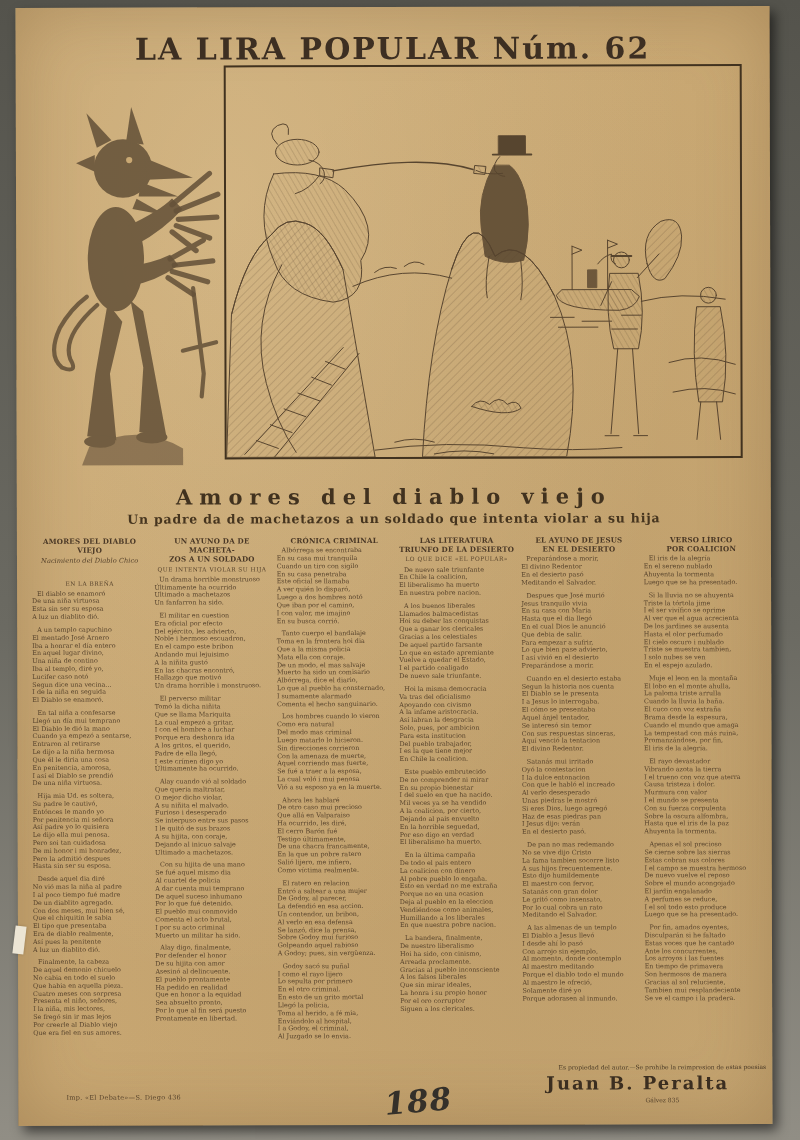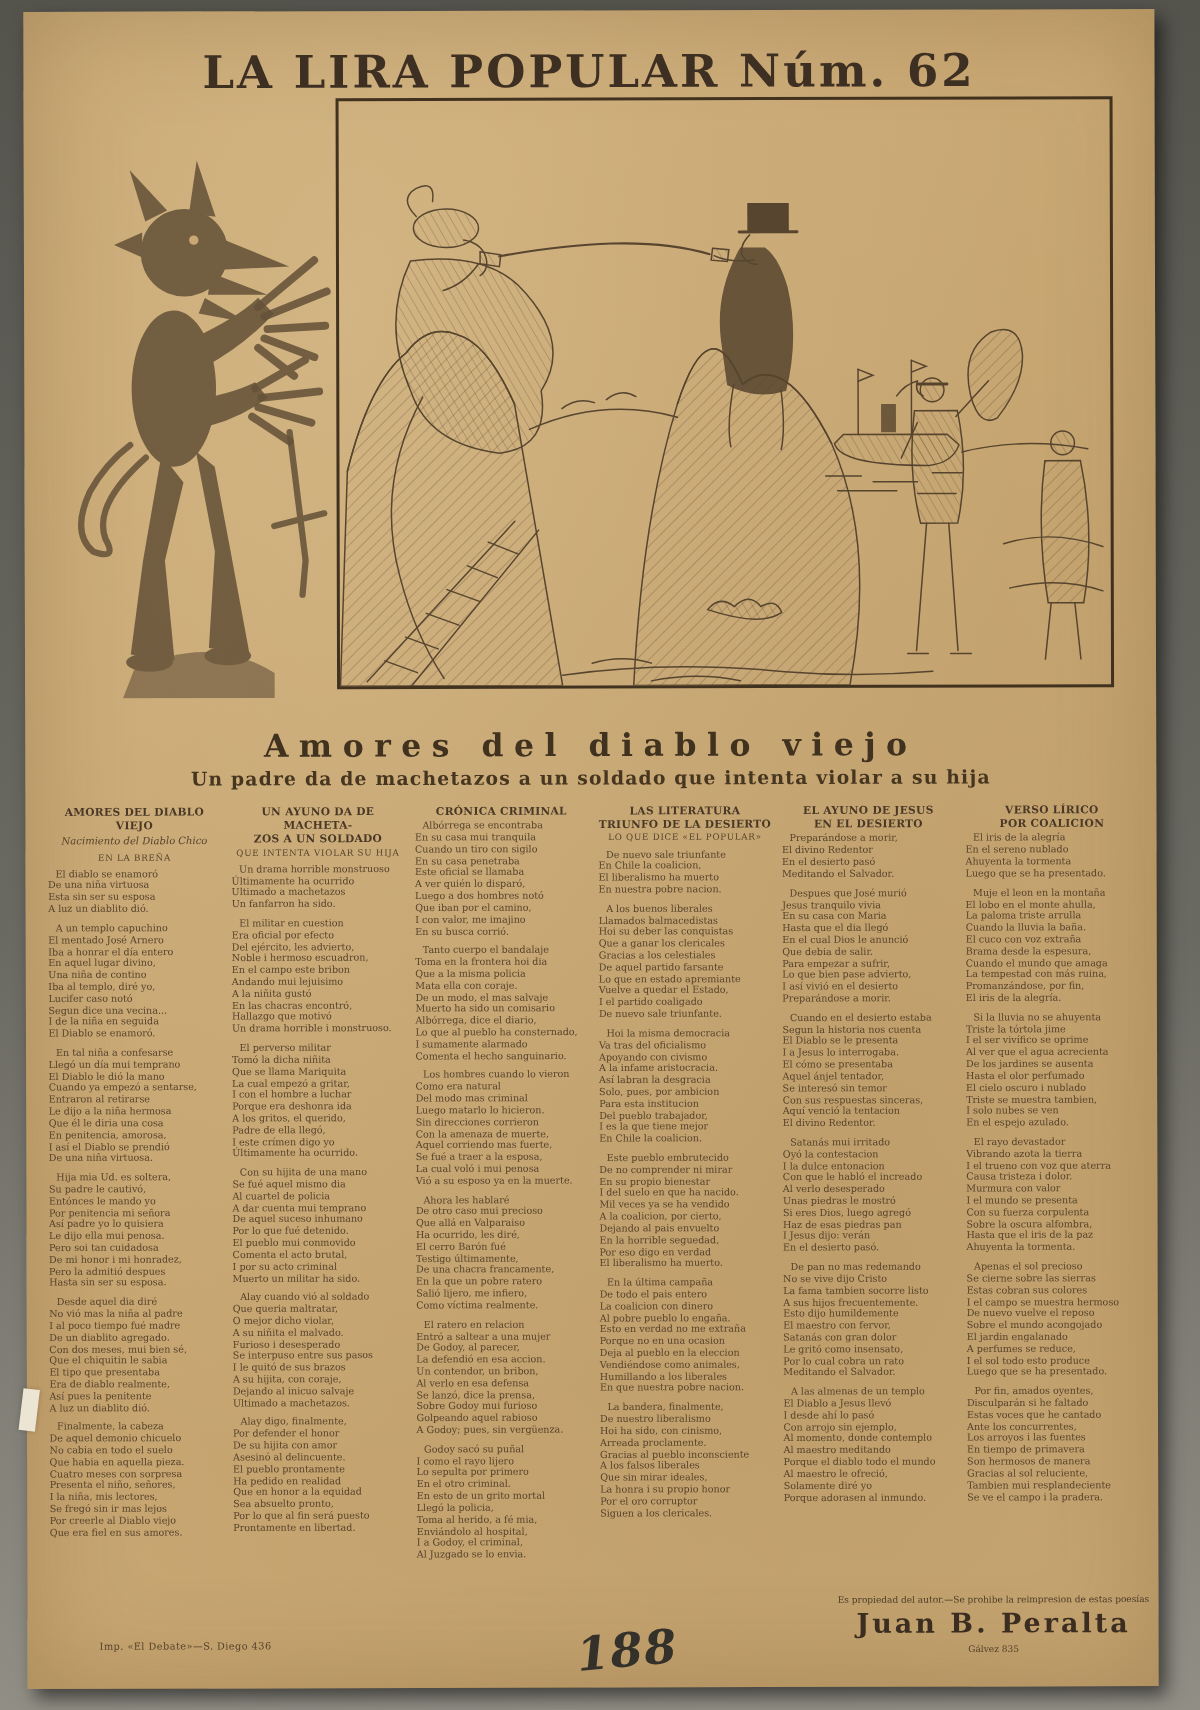--- a/index.html
+++ b/index.html
@@ -35,25 +35,25 @@
   .caption-sub{
     position:absolute;top:504px;left:0;right:0;text-align:center;
     font-size:12.5px;font-weight:bold;letter-spacing:.8px;color:#46351f;
   }
   .columns{
     position:absolute;top:529px;left:15px;right:12px;display:flex;gap:7px;
     color:#57432c;
   }
   .col{flex:1;min-width:0;font-size:6.4px;line-height:1.22;}
   .col-h{font-weight:bold;text-align:center;font-size:7.1px;line-height:1.3;letter-spacing:.2px;color:#4a3826;margin-bottom:2px;}
-  .col-sub{font-style:italic;text-align:center;font-size:6.7px;margin-bottom:4px;}
+  .col-sub{font-style:italic;text-align:center;font-size:6.7px;margin-bottom:15px;}
   .col-label{text-align:center;font-size:5.8px;letter-spacing:.5px;text-transform:uppercase;margin-bottom:3px;}
   .stanza{margin:0 0 5px;text-indent:5px;}
   .footer-copy{position:absolute;top:1057px;left:518px;width:252px;font-size:6px;text-align:center;color:#4c3b27;}
-  .signature{position:absolute;top:1066px;left:528px;width:232px;text-align:center;font-size:18px;font-weight:bold;letter-spacing:2px;color:#3b2e20;}
+  .signature{position:absolute;top:1066px;left:528px;width:232px;text-align:left;font-size:18px;font-weight:bold;letter-spacing:2px;color:#3b2e20;}
   .address{position:absolute;top:1090px;left:528px;width:232px;text-align:center;font-size:6px;color:#55422c;}
   .imprint{position:absolute;top:1086px;left:48px;font-size:6.5px;color:#57432c;letter-spacing:.3px;}
   .handwritten{
     position:absolute;top:1076px;left:366px;font-size:31px;font-style:italic;font-weight:bold;
     color:#34302a;transform:rotate(-5deg);letter-spacing:1px;
   }
   .tear{position:absolute;left:-4px;top:918px;width:11px;height:28px;background:#ece5d4;transform:rotate(7deg);box-shadow:0 0 3px rgba(0,0,0,.2);}
 </style>
 </head>
 <body>
@@ -187,22 +187,22 @@
       </div>
       <div class="col">
         <div class="col-h">
           <div>UN AYUNO DA DE MACHETA-</div>
           <div>ZOS A UN SOLDADO</div>
         </div>
         <div class="col-label">Que intenta violar su hija</div>
         <p class="stanza">Un drama horrible monstruoso<br>Últimamente ha ocurrido<br>Ultimado a machetazos<br>Un fanfarron ha sido.</p>
         <p class="stanza">El militar en cuestion<br>Era oficial por efecto<br>Del ejército, les advierto,<br>Noble i hermoso escuadron,<br>En el campo este bribon<br>Andando mui lejuisimo<br>A la niñita gustó<br>En las chacras encontró,<br>Hallazgo que motivó<br>Un drama horrible i monstruoso.</p>
         <p class="stanza">El perverso militar<br>Tomó la dicha niñita<br>Que se llama Mariquita<br>La cual empezó a gritar,<br>I con el hombre a luchar<br>Porque era deshonra ida<br>A los gritos, el querido,<br>Padre de ella llegó,<br>I este crímen digo yo<br>Últimamente ha ocurrido.</p>
+        <p class="stanza">Alay cuando vió al soldado<br>Que queria maltratar,<br>O mejor dicho violar,<br>A su niñita el malvado.<br>Furioso i desesperado<br>Se interpuso entre sus pasos<br>I le quitó de sus brazos<br>A su hijita, con coraje,<br>Dejando al inicuo salvaje<br>Ultimado a machetazos.</p>
         <p class="stanza">Con su hijita de una mano<br>Se fué aquel mismo dia<br>Al cuartel de policia<br>A dar cuenta mui temprano<br>De aquel suceso inhumano<br>Por lo que fué detenido.<br>El pueblo mui conmovido<br>Comenta el acto brutal,<br>I por su acto criminal<br>Muerto un militar ha sido.</p>
-        <p class="stanza">Alay cuando vió al soldado<br>Que queria maltratar,<br>O mejor dicho violar,<br>A su niñita el malvado.<br>Furioso i desesperado<br>Se interpuso entre sus pasos<br>I le quitó de sus brazos<br>A su hijita, con coraje,<br>Dejando al inicuo salvaje<br>Ultimado a machetazos.</p>
         <p class="stanza">Alay digo, finalmente,<br>Por defender el honor<br>De su hijita con amor<br>Asesinó al delincuente.<br>El pueblo prontamente<br>Ha pedido en realidad<br>Que en honor a la equidad<br>Sea absuelto pronto,<br>Por lo que al fin será puesto<br>Prontamente en libertad.</p>
       </div>
       <div class="col">
         <div class="col-h">
           <div>CRÓNICA CRIMINAL</div>
         </div>
         <p class="stanza">Albórrega se encontraba<br>En su casa mui tranquila<br>Cuando un tiro con sigilo<br>En su casa penetraba<br>Este oficial se llamaba<br>A ver quién lo disparó,<br>Luego a dos hombres notó<br>Que iban por el camino,<br>I con valor, me imajino<br>En su busca corrió.</p>
         <p class="stanza">Tanto cuerpo el bandalaje<br>Toma en la frontera hoi dia<br>Que a la misma policia<br>Mata ella con coraje.<br>De un modo, el mas salvaje<br>Muerto ha sido un comisario<br>Albórrega, dice el diario,<br>Lo que al pueblo ha consternado,<br>I sumamente alarmado<br>Comenta el hecho sanguinario.</p>
         <p class="stanza">Los hombres cuando lo vieron<br>Como era natural<br>Del modo mas criminal<br>Luego matarlo lo hicieron.<br>Sin direcciones corrieron<br>Con la amenaza de muerte,<br>Aquel corriendo mas fuerte,<br>Se fué a traer a la esposa,<br>La cual voló i mui penosa<br>Vió a su esposo ya en la muerte.</p>
         <p class="stanza">Ahora les hablaré<br>De otro caso mui precioso<br>Que allá en Valparaiso<br>Ha ocurrido, les diré,<br>El cerro Barón fué<br>Testigo últimamente,<br>De una chacra francamente,<br>En la que un pobre ratero<br>Salió lijero, me infiero,<br>Como víctima realmente.</p>
@@ -233,22 +233,22 @@
         <p class="stanza">Satanás mui irritado<br>Oyó la contestacion<br>I la dulce entonacion<br>Con que le habló el increado<br>Al verlo desesperado<br>Unas piedras le mostró<br>Si eres Dios, luego agregó<br>Haz de esas piedras pan<br>I Jesus dijo: verán<br>En el desierto pasó.</p>
         <p class="stanza">De pan no mas redemando<br>No se vive dijo Cristo<br>La fama tambien socorre listo<br>A sus hijos frecuentemente.<br>Esto dijo humildemente<br>El maestro con fervor,<br>Satanás con gran dolor<br>Le gritó como insensato,<br>Por lo cual cobra un rato<br>Meditando el Salvador.</p>
         <p class="stanza">A las almenas de un templo<br>El Diablo a Jesus llevó<br>I desde ahí lo pasó<br>Con arrojo sin ejemplo,<br>Al momento, donde contemplo<br>Al maestro meditando<br>Porque el diablo todo el mundo<br>Al maestro le ofreció,<br>Solamente diré yo<br>Porque adorasen al inmundo.</p>
       </div>
       <div class="col">
         <div class="col-h">
           <div>VERSO LÍRICO</div>
           <div>POR COALICION</div>
         </div>
         <p class="stanza">El iris de la alegría<br>En el sereno nublado<br>Ahuyenta la tormenta<br>Luego que se ha presentado.</p>
+        <p class="stanza">Si la lluvia no se ahuyenta<br>Triste la tórtola jime<br>I el ser vivífico se oprime<br>Al ver que el agua acrecienta<br>De los jardines se ausenta<br>Hasta el olor perfumado<br>El cielo oscuro i nublado<br>Triste se muestra tambien,<br>I solo nubes se ven<br>En el espejo azulado.</p>
         <p class="stanza">Muje el leon en la montaña<br>El lobo en el monte ahulla,<br>La paloma triste arrulla<br>Cuando la lluvia la baña.<br>El cuco con voz extraña<br>Brama desde la espesura,<br>Cuando el mundo que amaga<br>La tempestad con más ruina,<br>Promanzándose, por fin,<br>El iris de la alegría.</p>
-        <p class="stanza">Si la lluvia no se ahuyenta<br>Triste la tórtola jime<br>I el ser vivífico se oprime<br>Al ver que el agua acrecienta<br>De los jardines se ausenta<br>Hasta el olor perfumado<br>El cielo oscuro i nublado<br>Triste se muestra tambien,<br>I solo nubes se ven<br>En el espejo azulado.</p>
         <p class="stanza">El rayo devastador<br>Vibrando azota la tierra<br>I el trueno con voz que aterra<br>Causa tristeza i dolor.<br>Murmura con valor<br>I el mundo se presenta<br>Con su fuerza corpulenta<br>Sobre la oscura alfombra,<br>Hasta que el iris de la paz<br>Ahuyenta la tormenta.</p>
         <p class="stanza">Apenas el sol precioso<br>Se cierne sobre las sierras<br>Estas cobran sus colores<br>I el campo se muestra hermoso<br>De nuevo vuelve el reposo<br>Sobre el mundo acongojado<br>El jardin engalanado<br>A perfumes se reduce,<br>I el sol todo esto produce<br>Luego que se ha presentado.</p>
         <p class="stanza">Por fin, amados oyentes,<br>Disculparán si he faltado<br>Estas voces que he cantado<br>Ante los concurrentes,<br>Los arroyos i las fuentes<br>En tiempo de primavera<br>Son hermosos de manera<br>Gracias al sol reluciente,<br>Tambien mui resplandeciente<br>Se ve el campo i la pradera.</p>
       </div>
     </div>
 
   <div class="footer-copy">Es propiedad del autor.—Se prohibe la reimpresion de estas poesías</div>
   <div class="signature">Juan B. Peralta</div>
   <div class="address">Gálvez 835</div>
   <div class="imprint">Imp. «El Debate»—S. Diego 436</div>

